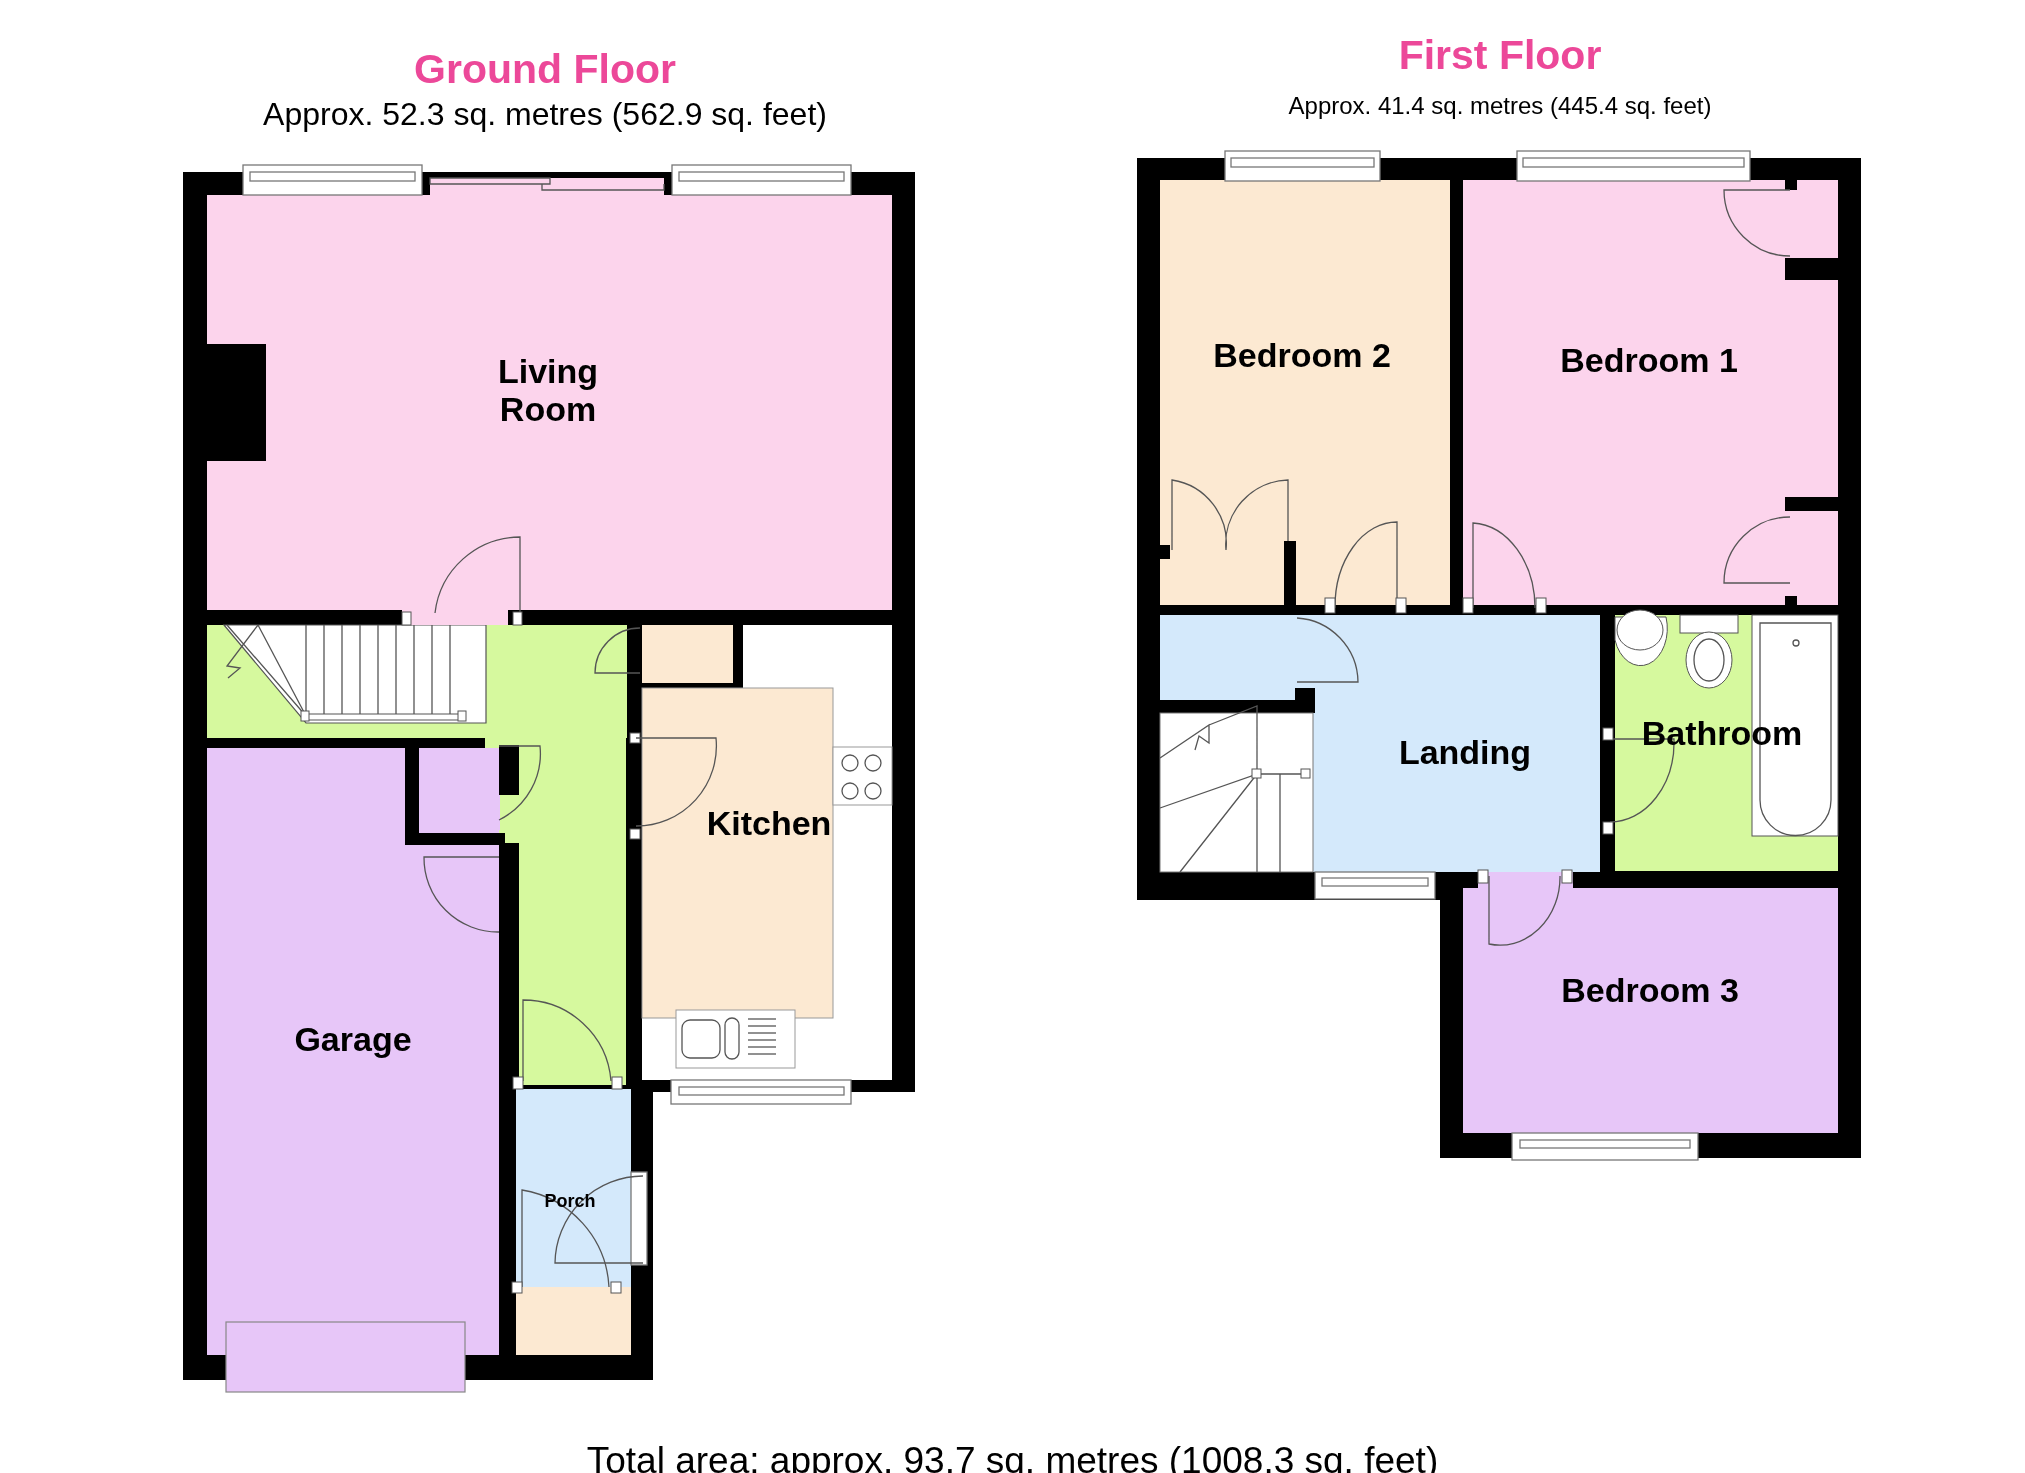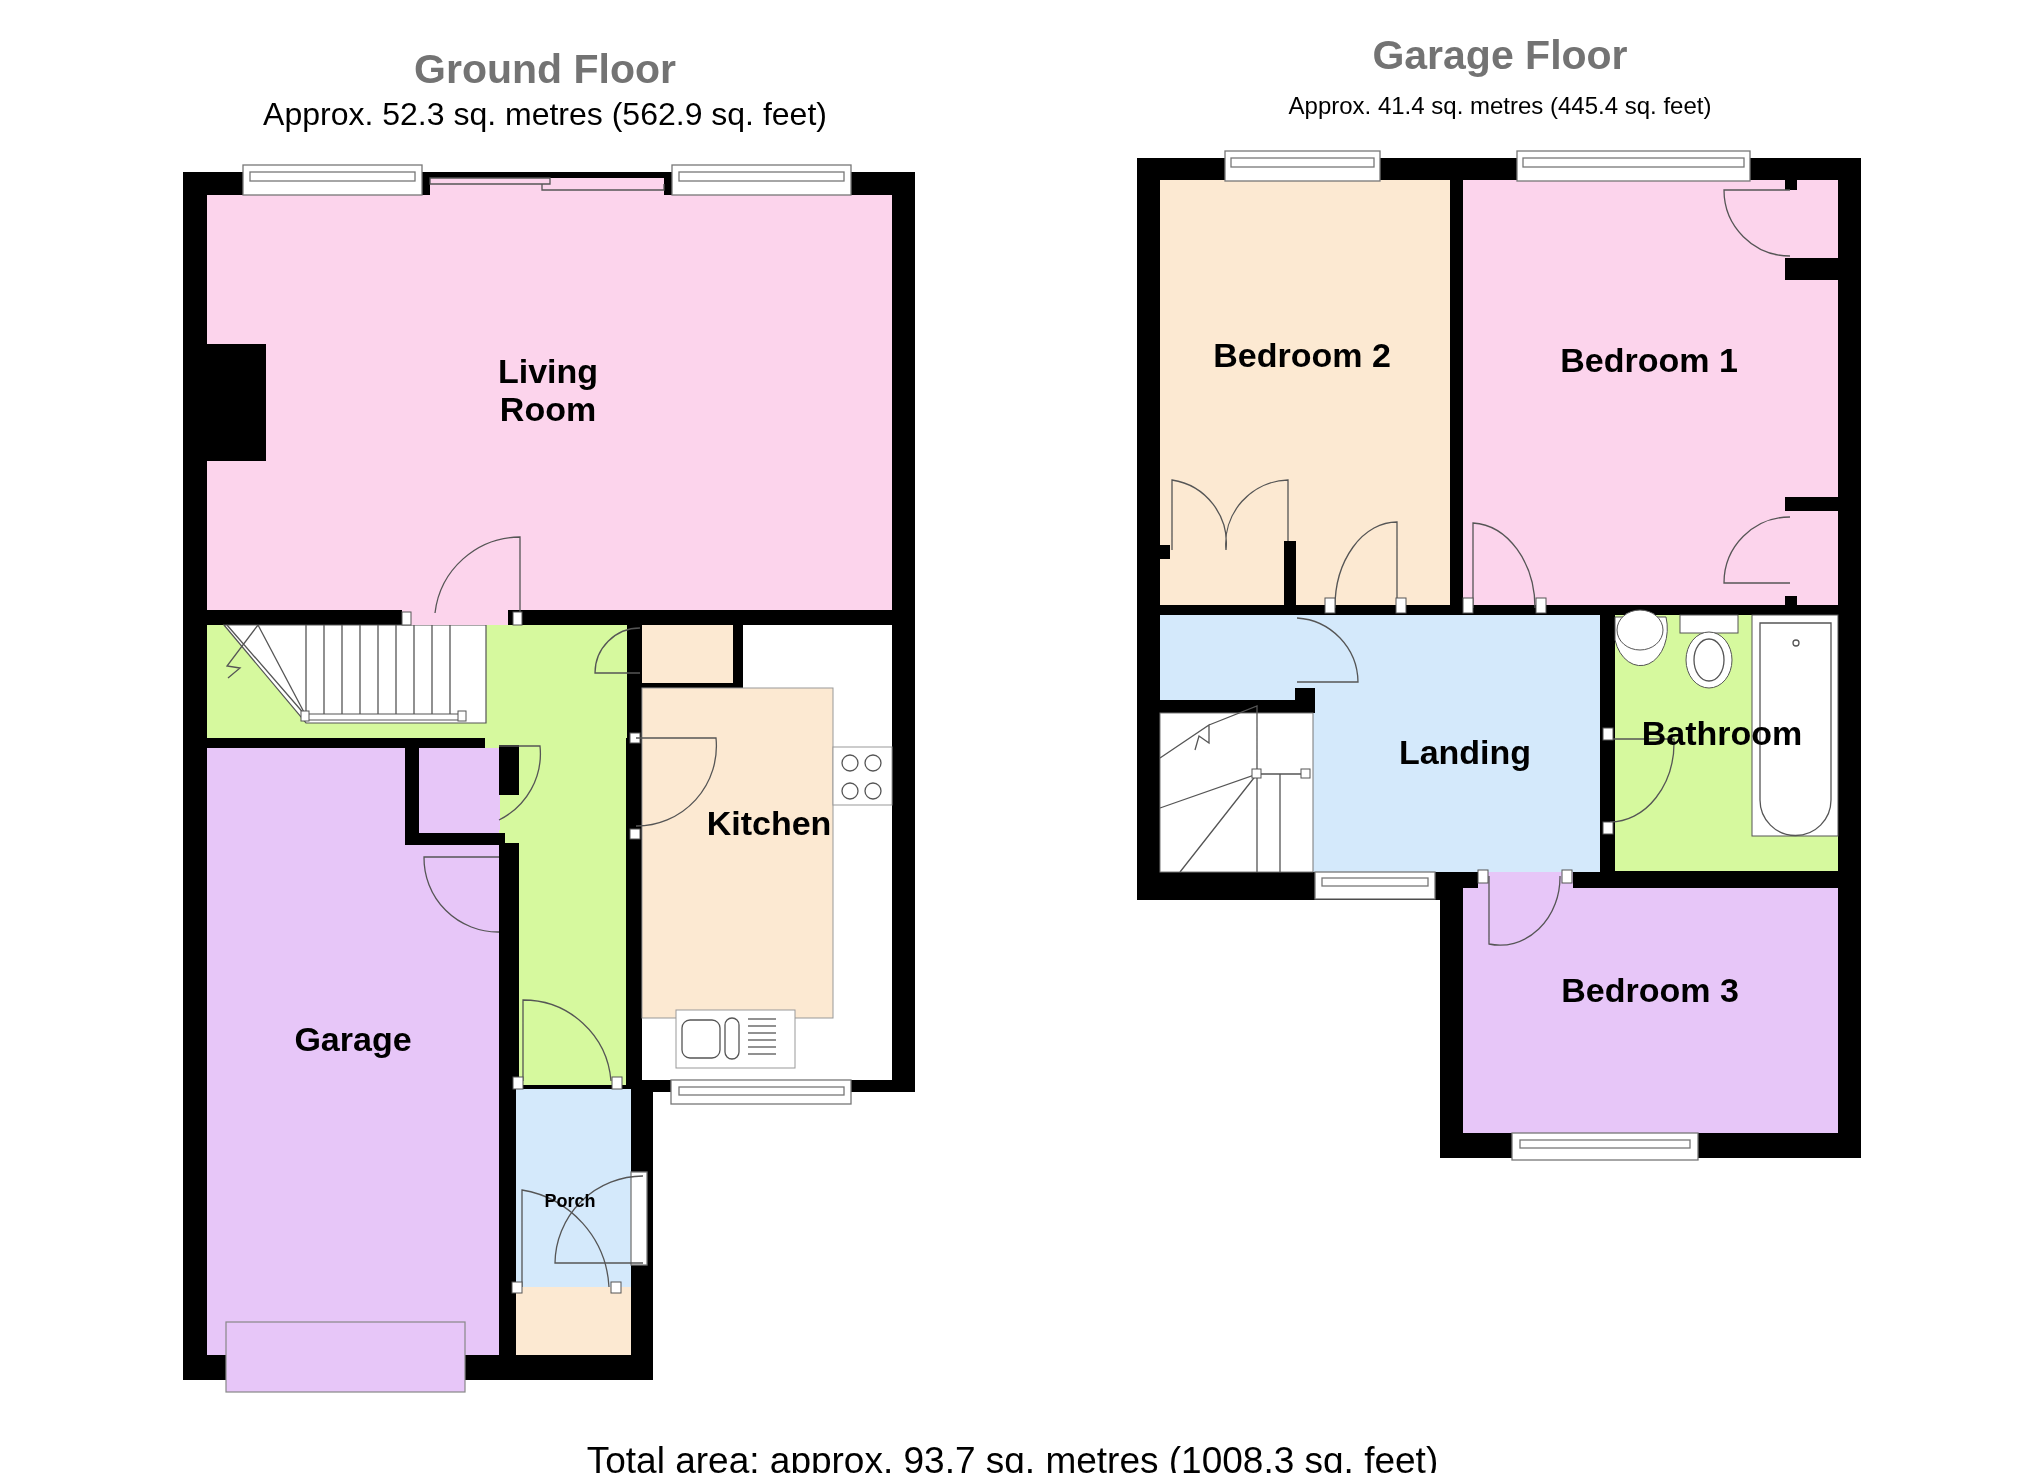--- a/index.html
+++ b/index.html
@@ -1,33 +1,33 @@
 <!DOCTYPE html>
 <html><head>
 <meta charset="utf-8">
 <style>
   html,body{margin:0;padding:0;background:#ffffff;}
   body{width:2025px;height:1473px;position:relative;overflow:hidden;font-family:"Liberation Sans",sans-serif;}
-  .title{position:absolute;text-align:center;font-weight:bold;color:#737373;font-family:"Liberation Sans",sans-serif;}
+  .title{position:absolute;text-align:center;font-weight:bold;color:#ec4899;font-family:"Liberation Sans",sans-serif;}
   .subtitle{position:absolute;text-align:center;color:#000;font-family:"Liberation Sans",sans-serif;}
   svg{position:absolute;left:0;top:0;}
   .wall{fill:#000;}
   .lbl{font-family:"Liberation Sans",sans-serif;font-weight:bold;fill:#000;}
   .thin{fill:none;stroke:#555;stroke-width:1.3;}
   .win{fill:#fff;stroke:#777;stroke-width:1.3;}
   .post{fill:#fff;stroke:#555;stroke-width:1;}
   .total{position:absolute;left:0;width:2025px;text-align:center;top:1440px;font-size:37px;color:#000;font-family:"Liberation Sans",sans-serif;}
 </style>
 </head>
 <body>
 
 <div class="title" style="left:300px;width:490px;top:46px;font-size:41px;">Ground Floor</div>
 <div class="subtitle" style="left:250px;width:590px;top:96px;font-size:32px;">Approx. 52.3 sq. metres (562.9 sq. feet)</div>
 
-<div class="title" style="left:1250px;width:500px;top:32px;font-size:41px;">Garage Floor</div>
+<div class="title" style="left:1250px;width:500px;top:32px;font-size:41px;">First Floor</div>
 <div class="subtitle" style="left:1190px;width:620px;top:92px;font-size:24px;">Approx. 41.4 sq. metres (445.4 sq. feet)</div>
 
 <svg width="2025" height="1473" viewBox="0 0 2025 1473">
 
   <g>
 
     <rect class="wall" x="183" y="172" width="732" height="920"></rect>
     <rect class="wall" x="183" y="1080" width="470" height="300"></rect>
 
     <rect x="207" y="195" width="685" height="415" fill="#fcd4ec"></rect>

